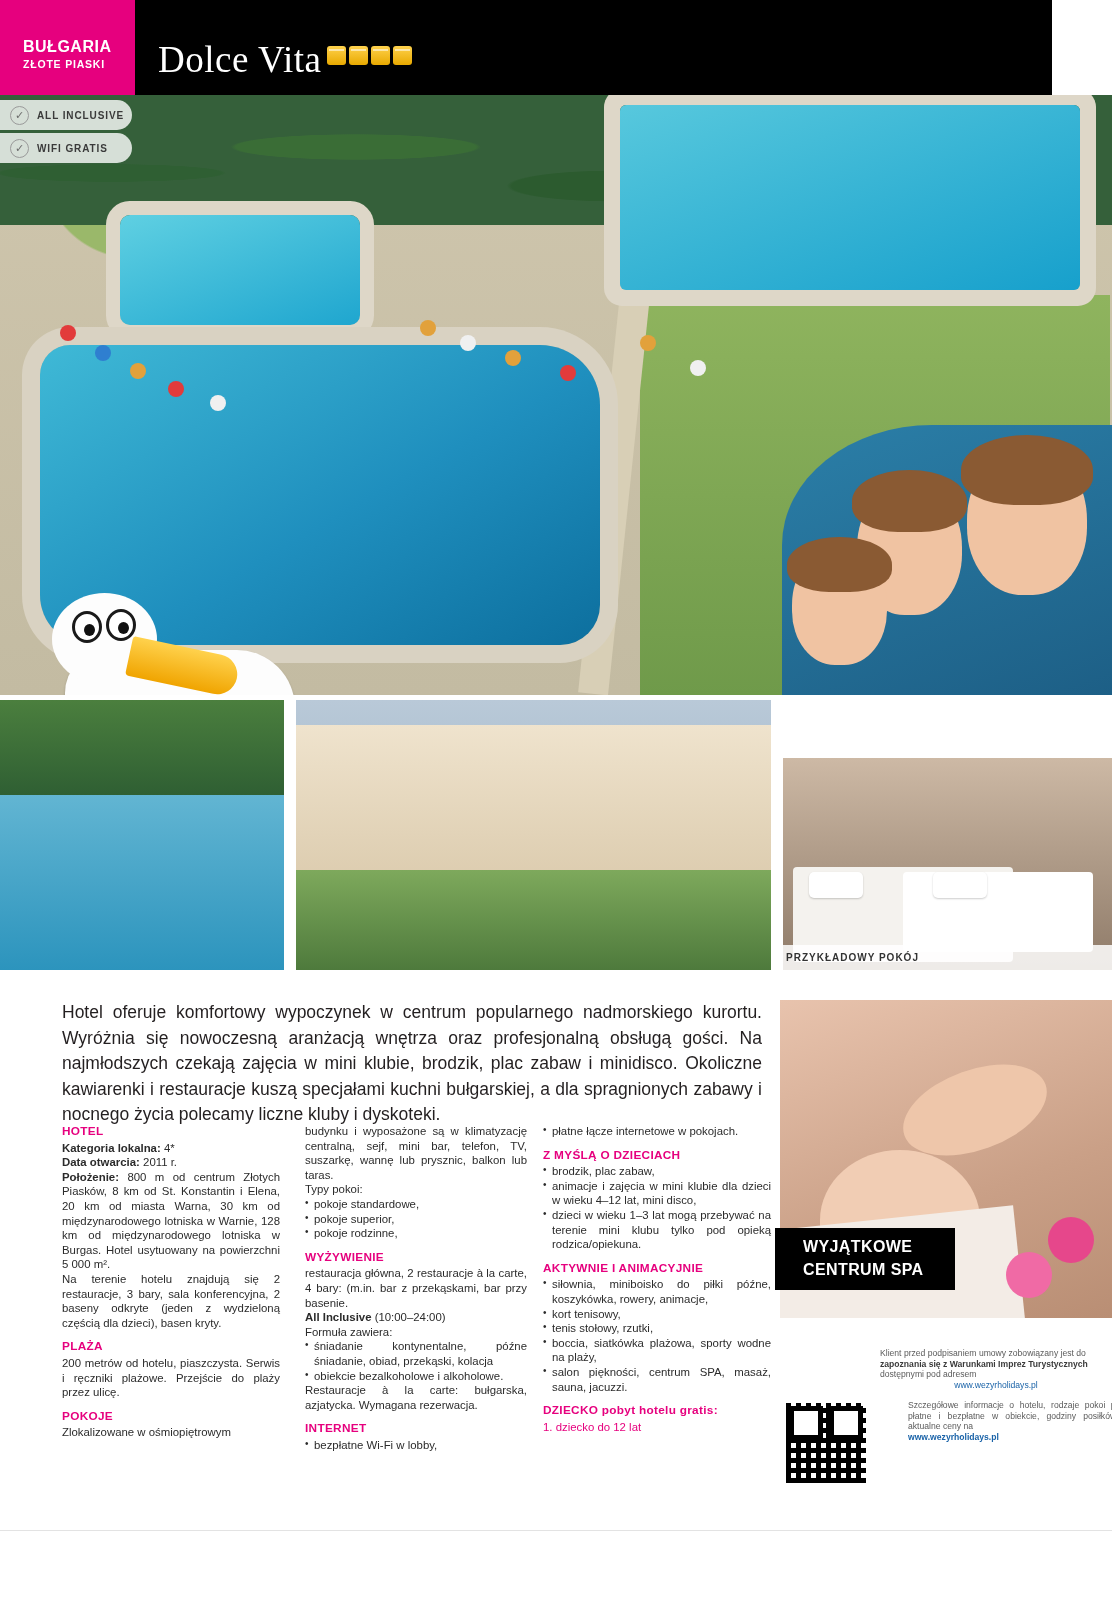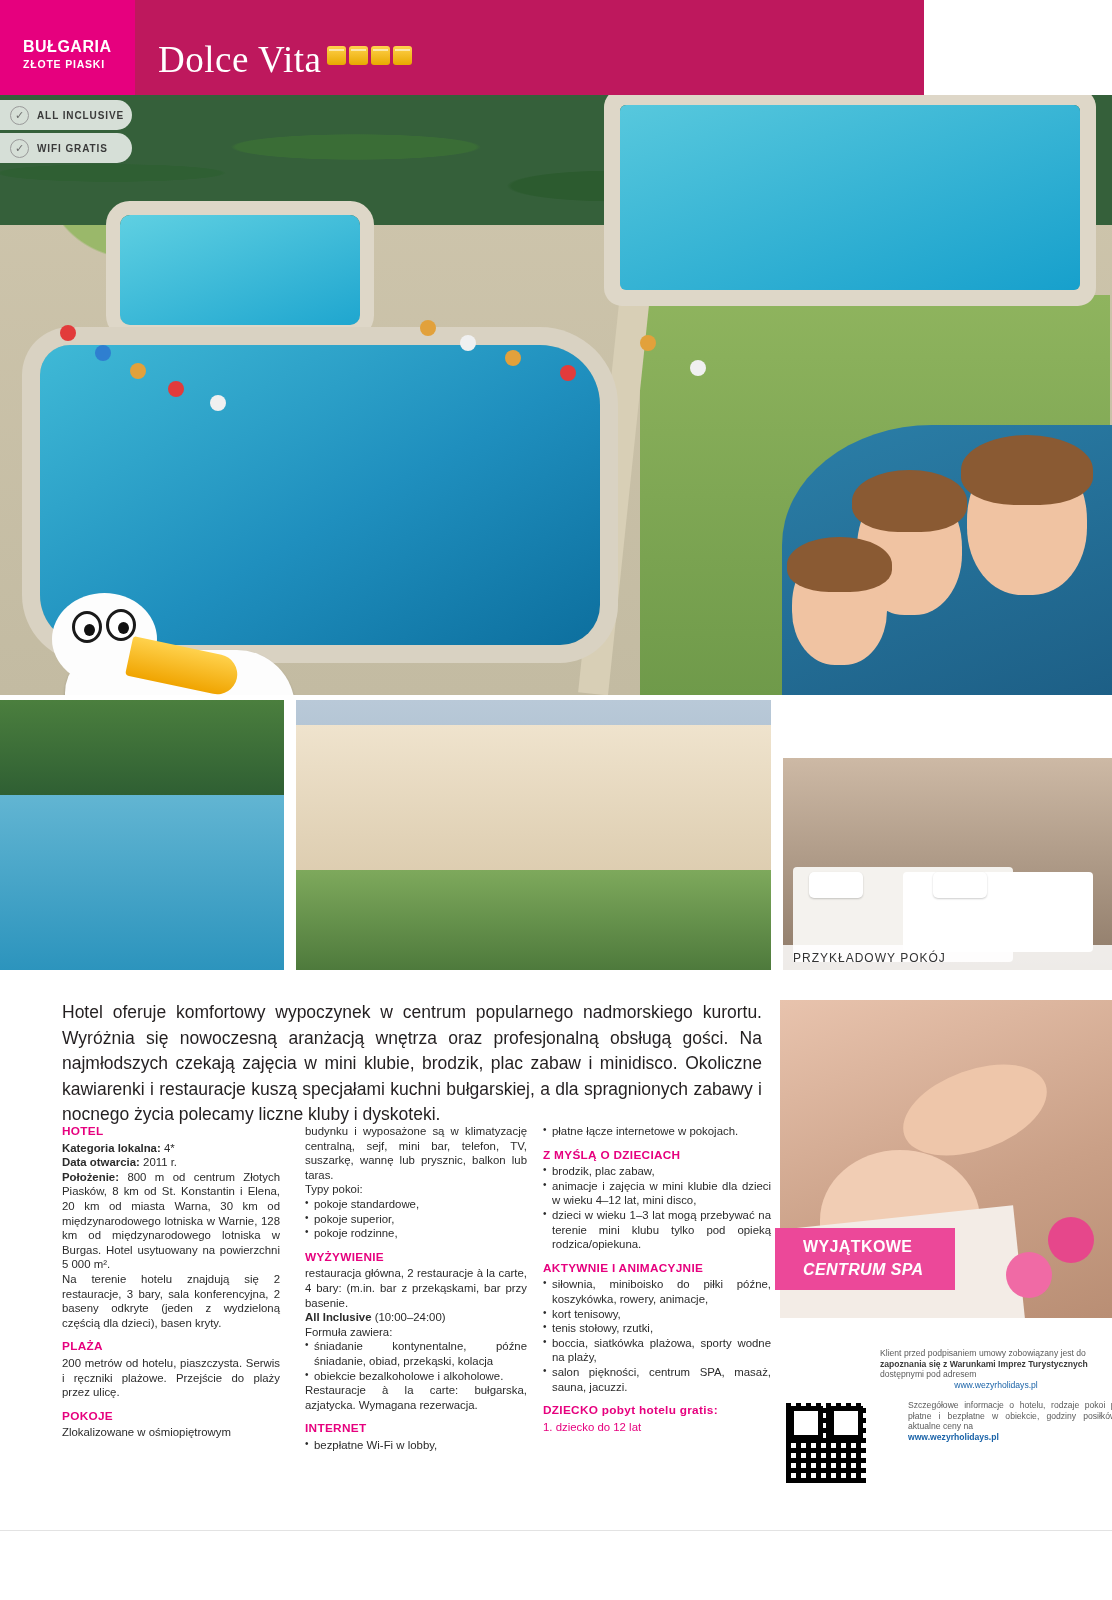--- a/index.html
+++ b/index.html
@@ -1,20 +1,20 @@
 <!DOCTYPE html>
 <html lang="pl"><head>
 <meta charset="utf-8">
 <style>
   *{box-sizing:border-box;margin:0;padding:0;}
   body{width:1112px;height:1600px;background:#ffffff;font-family:"Liberation Sans",sans-serif;position:relative;overflow:hidden;}
   .page{position:relative;width:1112px;height:1600px;}
 
   
-  .header{position:absolute;top:0;left:0;width:924px;height:95px;background:#be185d;}
+  .header{position:absolute;top:0;left:0;width:1052px;height:95px;background:#000000;}
   .header-left{position:absolute;top:0;left:0;width:135px;height:95px;background:#e6007e;}
   .country{position:absolute;top:38px;left:23px;color:#ffffff;font-size:16px;font-weight:bold;letter-spacing:.5px;}
   .region{position:absolute;top:58px;left:23px;color:#ffffff;font-size:10.5px;font-weight:bold;letter-spacing:.8px;}
   .hotel-title{position:absolute;top:38px;left:158px;color:#ffffff;font-family:"Liberation Serif",serif;font-size:37px;letter-spacing:.5px;}
   .stars{position:absolute;top:46px;left:327px;display:flex;gap:3px;}
   .star{width:19px;height:19px;background:linear-gradient(#ffd24d,#e8a900);border-radius:3px;position:relative;}
   .star:after{content:"";position:absolute;left:2px;top:3px;width:15px;height:2px;background:#ffffff;opacity:.55;}
 
   
   .badge{position:absolute;left:0;width:132px;height:30px;background:rgba(255,255,255,.80);border-top-right-radius:15px;border-bottom-right-radius:15px;display:flex;align-items:center;}
@@ -66,33 +66,33 @@
   .ph1{left:0;top:700px;width:284px;height:270px;background:linear-gradient(#7fc7de,#2c94bd);}
   .ph1:after{content:"";position:absolute;left:0;top:0;width:284px;height:95px;background:linear-gradient(#4b7f3e,#2f5f33);}
   .ph2{left:296px;top:700px;width:475px;height:270px;background:linear-gradient(#b9c9d8,#8fa9bd);}
   .ph2:before{content:"";position:absolute;left:0;top:25px;width:475px;height:150px;background:linear-gradient(#efe3cd,#ddcdb0);}
   .ph2:after{content:"";position:absolute;left:0;bottom:0;width:475px;height:100px;background:linear-gradient(#7ea95c,#4e7a3c);}
   .ph3{left:783px;top:758px;width:329px;height:212px;background:linear-gradient(#cdb9a5,#8e7a68);}
   .bed{position:absolute;left:10px;bottom:8px;width:220px;height:95px;background:#f4f2ee;border-radius:4px;}
   .bed2{position:absolute;left:120px;bottom:18px;width:190px;height:80px;background:#ffffff;border-radius:4px;}
   .pillow{position:absolute;width:54px;height:26px;background:#fff;border-radius:5px;box-shadow:0 1px 2px rgba(0,0,0,.2);}
   .room-caption{position:absolute;left:783px;top:945px;width:329px;height:25px;background:rgba(255,255,255,.85);display:flex;align-items:center;}
-  .room-caption span{font-size:12px;font-weight:normal;letter-spacing:1px;color:#333;margin-left:10px;}
+  .room-caption span{font-size:10px;font-weight:bold;letter-spacing:1px;color:#333;margin-left:3px;}
 
   
   .intro{position:absolute;left:62px;top:1000px;width:700px;font-size:17.5px;line-height:25.5px;color:#231f20;text-align:justify;font-family:Liberation Sans, sans-serif;}
 
   
   .spa{position:absolute;left:780px;top:1000px;width:332px;height:318px;background:linear-gradient(160deg,#e8c3ad,#caa087 60%,#b98e74);overflow:hidden;}
   .spa-towel{position:absolute;left:-10px;bottom:-20px;width:250px;height:120px;background:#f3ece6;transform:rotate(-6deg);}
   .spa-hand{position:absolute;left:120px;top:70px;width:150px;height:80px;background:#eec6aa;border-radius:50%;transform:rotate(-20deg);}
   .spa-head{position:absolute;left:40px;top:150px;width:160px;height:140px;background:#f1cdb4;border-radius:50% 50% 45% 45%;}
-  .spa-band{position:absolute;left:775px;top:1228px;width:180px;height:62px;background:#ec4899;}
+  .spa-band{position:absolute;left:775px;top:1228px;width:180px;height:62px;background:#000000;}
   .spa-band .l1{position:absolute;left:28px;top:10px;color:#fff;font-size:16px;font-weight:bold;letter-spacing:.4px;}
-  .spa-band .l2{position:absolute;left:28px;top:33px;color:#fff;font-size:16px;font-weight:bold;letter-spacing:.4px;font-style:italic;}
+  .spa-band .l2{position:absolute;left:28px;top:33px;color:#fff;font-size:16px;font-weight:bold;letter-spacing:.4px;}
   .flower{position:absolute;width:46px;height:46px;border-radius:50%;background:#e6478b;}
 
   
   .col{position:absolute;font-size:11.4px;line-height:14.6px;color:#2b2b2b;text-align:justify;}
   .c1{left:62px;top:1124px;width:218px;}
   .c2{left:305px;top:1124px;width:222px;}
   .c3{left:543px;top:1124px;width:228px;}
   .sec-h{color:#e6007e;font-size:11.8px;font-weight:bold;letter-spacing:.3px;margin-top:9px;margin-bottom:2px;}
   .sec-h.first{margin-top:0;}
   .b{font-weight:bold;}

